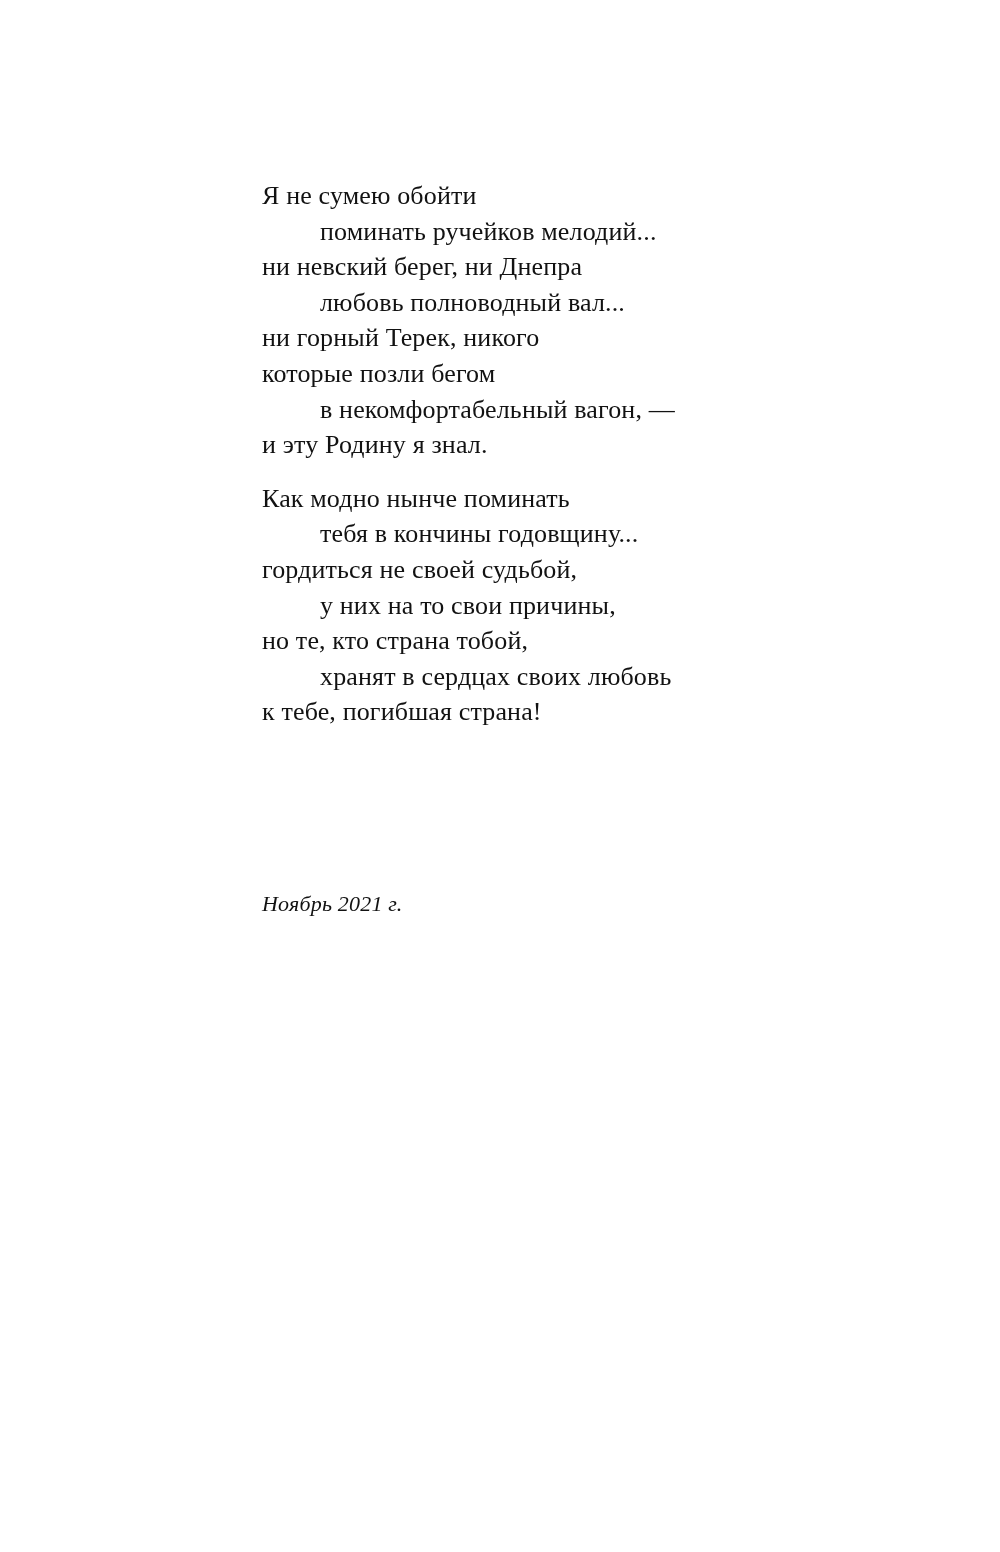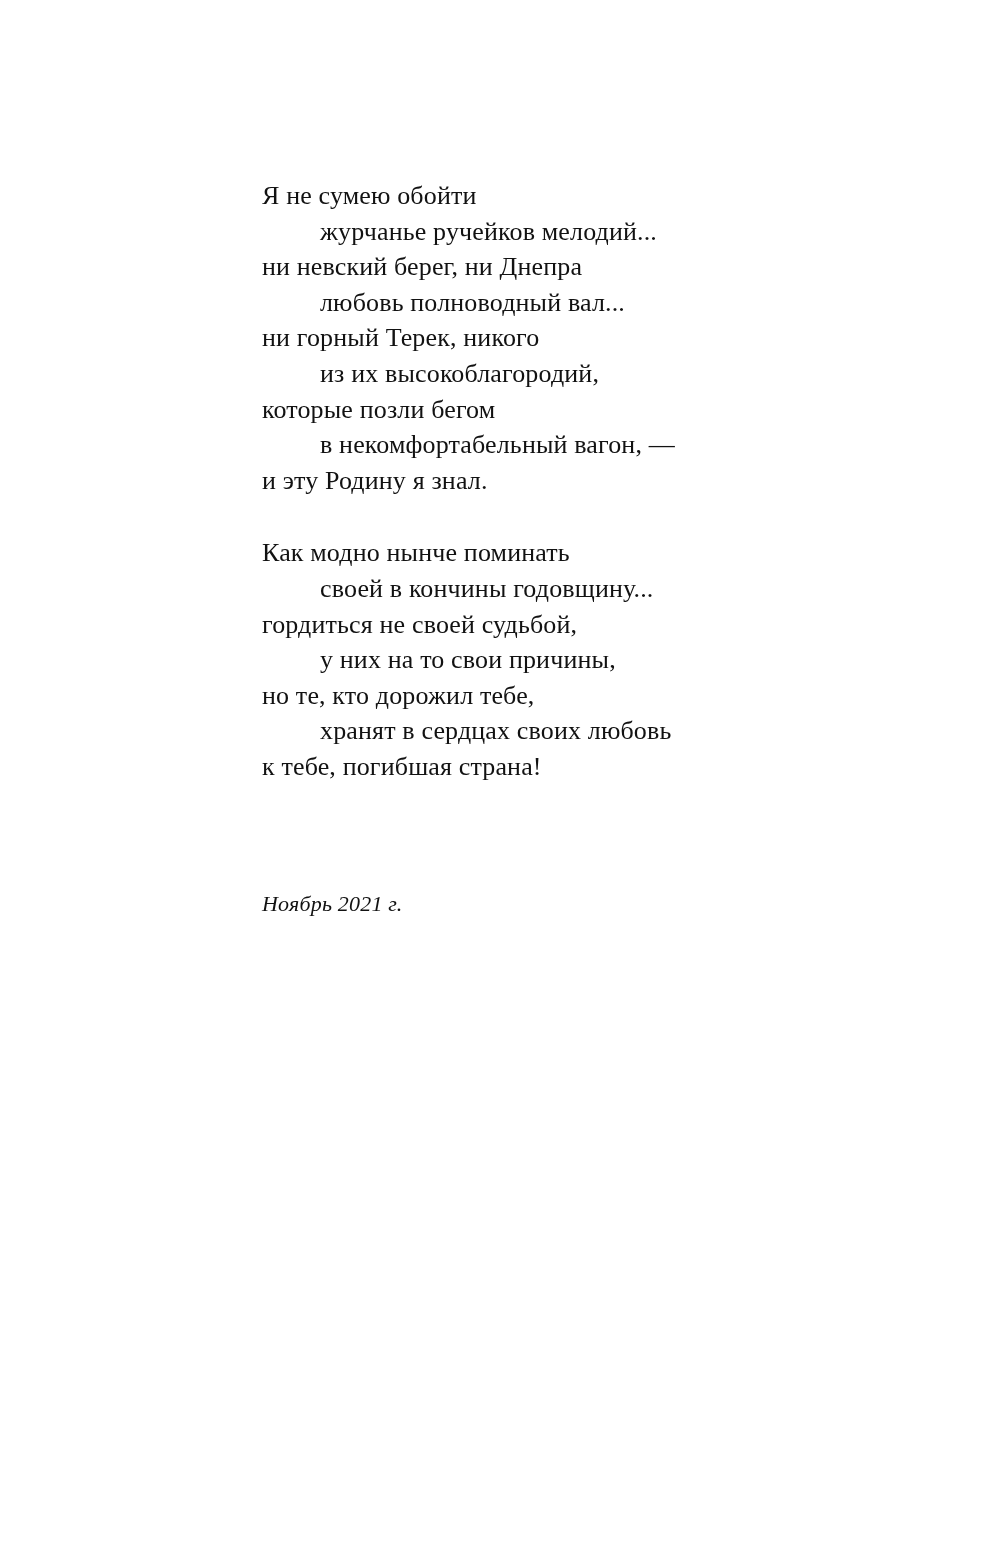--- a/index.html
+++ b/index.html
@@ -26,21 +26,21 @@
   .poem-body {
     position: absolute;
     left: 262px;
     top: 178px;
     width: 600px;
   }
   .stanza {
     margin: 0 0 0 0;
   }
   .stanza + .stanza {
-    margin-top: 37px;
+    margin-top: 18px;
   }
   .line {
     font-size: 26px;
     line-height: 35.6px;
     white-space: pre;
     letter-spacing: 0.15px;
   }
   .line.indent {
     padding-left: 58px;
   }
@@ -56,36 +56,35 @@
 </style>
 </head>
 <body>
 
 <div class="page">
 
   <div class="poem-body">
 
     <div class="stanza">
       <div class="line">Я не сумею обойти</div>
-      <div class="line indent">журчанье ручейков мелодий...</div>
+      <div class="line indent">поминать ручейков мелодий...</div>
       <div class="line">ни невский берег, ни Днепра</div>
       <div class="line indent">любовь полноводный вал...</div>
       <div class="line">ни горный Терек, никого</div>
-      <div class="line indent">из их высокоблагородий,</div>
       <div class="line">которые позли бегом</div>
       <div class="line indent">в некомфортабельный вагон, —</div>
       <div class="line">и эту Родину я знал.</div>
     </div>
 
     <div class="stanza">
       <div class="line">Как модно нынче поминать</div>
-      <div class="line indent">своей в кончины годовщину...</div>
+      <div class="line indent">тебя в кончины годовщину...</div>
       <div class="line">гордиться не своей судьбой,</div>
       <div class="line indent">у них на то свои причины,</div>
-      <div class="line">но те, кто дорожил тебе,</div>
+      <div class="line">но те, кто страна тобой,</div>
       <div class="line indent">хранят в сердцах своих любовь</div>
       <div class="line">к тебе, погибшая страна!</div>
     </div>
 
   </div>
 
   <div class="date-line">Ноябрь 2021 г.</div>
 
 </div>
 

